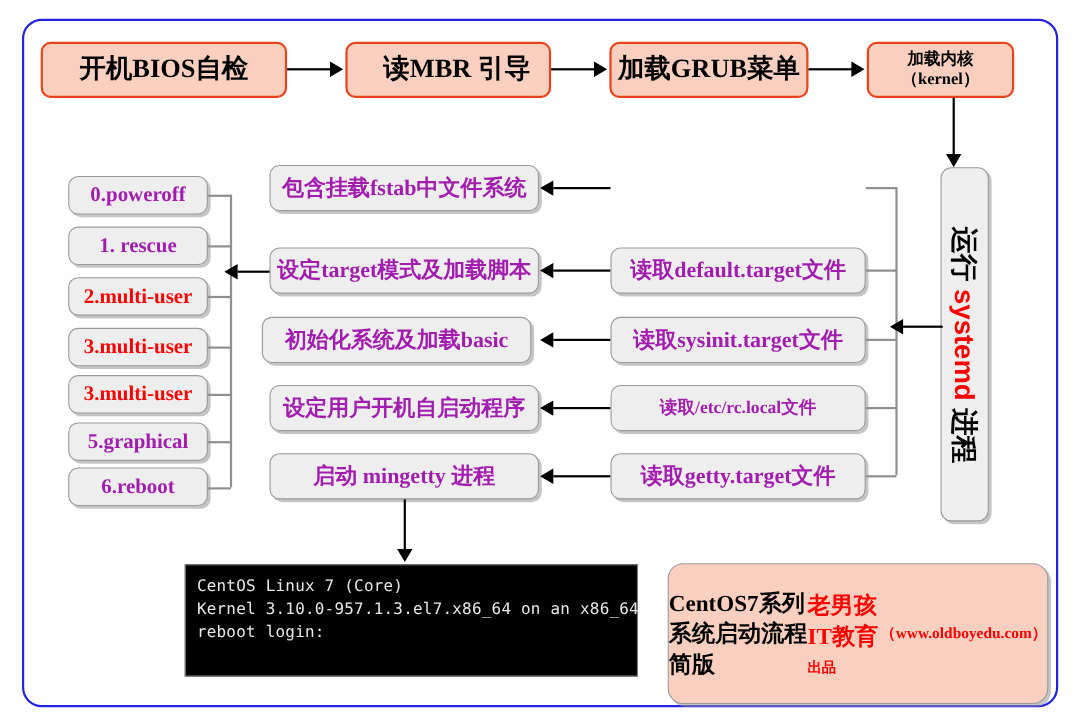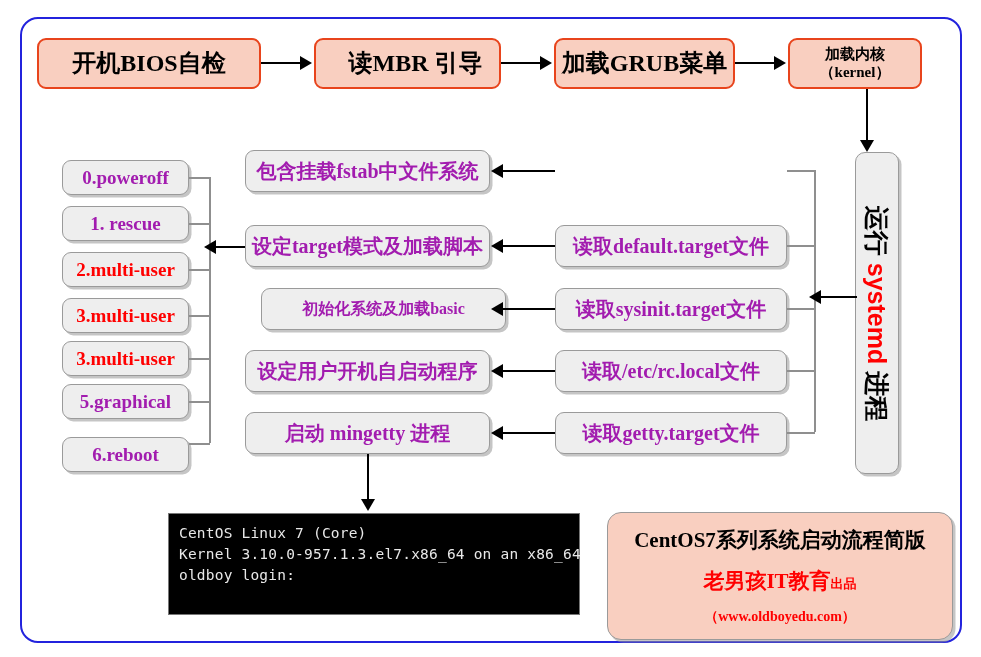--- a/index.html
+++ b/index.html
@@ -84,21 +84,21 @@
     letter-spacing:.2px;
   }
   .terminal div{white-space:pre;}
 
   
   .legend{
     position:absolute;left:607px;top:512px;width:346px;height:128px;
     background:#f9cfc0;border:1.6px solid #9a9a9a;border-radius:14px;
     box-shadow:2.5px 2.5px 0 rgba(150,150,150,.55);
     box-sizing:border-box;
-    display:flex;flex-direction:column;align-items:center;
+    display:flex;align-items:center;
     justify-content:space-around;padding:6px 0;
   }
   .legend .l1{font-size:21px;font-weight:bold;color:#000;}
   .legend .l2{font-size:21px;font-weight:bold;color:#ff0000;}
   .legend .l2 .small{font-size:13px;}
   .legend .l3{font-size:14px;font-weight:bold;color:#ff0000;}
 </style>
 </head>
 <body>
 
@@ -131,37 +131,37 @@
       <span>运行 </span><span class="red-text">systemd</span><span> 进程</span>
     </div>
   </div>
 
   <div class="node grey" style="left:62px;top:160px;width:127px;height:35px;font-size:19px;">0.poweroff</div>
   <div class="node grey" style="left:62px;top:206px;width:127px;height:35px;font-size:19px;">1. rescue</div>
   <div class="node grey red-text" style="left:62px;top:252px;width:127px;height:35px;font-size:19px;">2.multi-user</div>
   <div class="node grey red-text" style="left:62px;top:298px;width:127px;height:35px;font-size:19px;">3.multi-user</div>
   <div class="node grey red-text" style="left:62px;top:341px;width:127px;height:35px;font-size:19px;">3.multi-user</div>
   <div class="node grey" style="left:62px;top:384px;width:127px;height:35px;font-size:19px;">5.graphical</div>
-  <div class="node grey" style="left:62px;top:425px;width:127px;height:35px;font-size:19px;margin-top:12px;">6.reboot</div>
+  <div class="node grey" style="left:62px;top:425px;width:127px;height:35px;font-size:19px;">6.reboot</div>
 
   <div class="gvline" style="left:209px;top:177px;height:266px;"></div>
   <div class="ghline" style="left:189px;top:177px;width:21px;"></div>
   <div class="ghline" style="left:189px;top:223px;width:21px;"></div>
   <div class="ghline" style="left:189px;top:269px;width:21px;"></div>
   <div class="ghline" style="left:189px;top:315px;width:21px;"></div>
   <div class="ghline" style="left:189px;top:358px;width:21px;"></div>
   <div class="ghline" style="left:189px;top:401px;width:21px;"></div>
   <div class="ghline" style="left:189px;top:443px;width:21px;"></div>
 
   <div class="hline" style="left:216px;top:246px;width:30px;"></div>
   <div class="arrow-l" style="left:204px;top:240px;"></div>
 
   <div class="node grey" style="left:245px;top:150px;width:245px;height:42px;font-size:20px;">包含挂载fstab中文件系统</div>
   <div class="node grey" style="left:245px;top:225px;width:245px;height:42px;font-size:20px;">设定target模式及加载脚本</div>
-  <div class="node grey" style="left:261px;top:288px;width:245px;height:42px;font-size:16px;">初始化系统及加载basic</div>
+  <div class="node grey" style="left:238px;top:288px;width:245px;height:42px;font-size:20px;">初始化系统及加载basic</div>
   <div class="node grey" style="left:245px;top:350px;width:245px;height:42px;font-size:20px;">设定用户开机自启动程序</div>
   <div class="node grey" style="left:245px;top:412px;width:245px;height:42px;font-size:20px;">启动 mingetty 进程</div>
 
   <div class="hline" style="left:503px;top:170px;width:52px;"></div>
   <div class="arrow-l" style="left:491px;top:164px;"></div>
 
   <div class="hline" style="left:503px;top:245px;width:52px;"></div>
   <div class="arrow-l" style="left:491px;top:239px;"></div>
 
   <div class="hline" style="left:503px;top:308px;width:52px;"></div>
@@ -171,37 +171,37 @@
   <div class="arrow-l" style="left:491px;top:364px;"></div>
 
   <div class="hline" style="left:503px;top:432px;width:52px;"></div>
   <div class="arrow-l" style="left:491px;top:426px;"></div>
 
   <div class="vline" style="left:367px;top:454px;height:48px;"></div>
   <div class="arrow-d" style="left:361px;top:499px;"></div>
 
   <div class="node grey" style="left:555px;top:225px;width:232px;height:42px;font-size:20px;">读取default.target文件</div>
   <div class="node grey" style="left:555px;top:288px;width:232px;height:42px;font-size:20px;">读取sysinit.target文件</div>
-  <div class="node grey" style="left:555px;top:350px;width:232px;height:42px;font-size:20px;">读取/etc/rc.local文件</div>
+  <div class="node grey" style="left:555px;top:350px;width:232px;height:42px;font-size:16px;">读取/etc/rc.local文件</div>
   <div class="node grey" style="left:555px;top:412px;width:232px;height:42px;font-size:20px;">读取getty.target文件</div>
 
   <div class="gvline" style="left:814px;top:170px;height:262px;"></div>
   <div class="ghline" style="left:787px;top:170px;width:28px;"></div>
   <div class="ghline" style="left:787px;top:245px;width:28px;"></div>
   <div class="ghline" style="left:787px;top:308px;width:28px;"></div>
   <div class="ghline" style="left:787px;top:370px;width:28px;"></div>
   <div class="ghline" style="left:787px;top:432px;width:28px;"></div>
 
   <div class="hline" style="left:821px;top:296px;width:36px;"></div>
   <div class="arrow-l" style="left:809px;top:290px;"></div>
 
   <div class="terminal">
     <div>CentOS Linux 7 (Core)</div>
     <div>Kernel 3.10.0-957.1.3.el7.x86_64 on an x86_64</div>
-    <div>oldboy login:</div>
+    <div>reboot login:</div>
   </div>
 
   <div class="legend">
     <div class="l1">CentOS7系列系统启动流程简版</div>
     <div class="l2">
       <span>老男孩IT教育</span><span class="small">出品</span>
     </div>
     <div class="l3">（www.oldboyedu.com）</div>
   </div>
 

